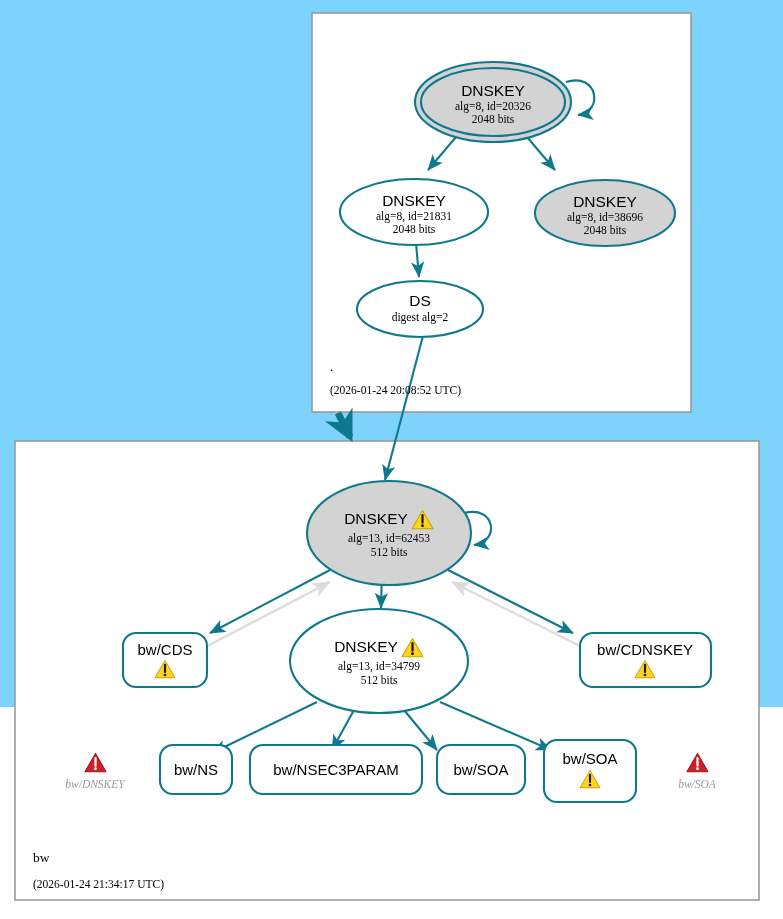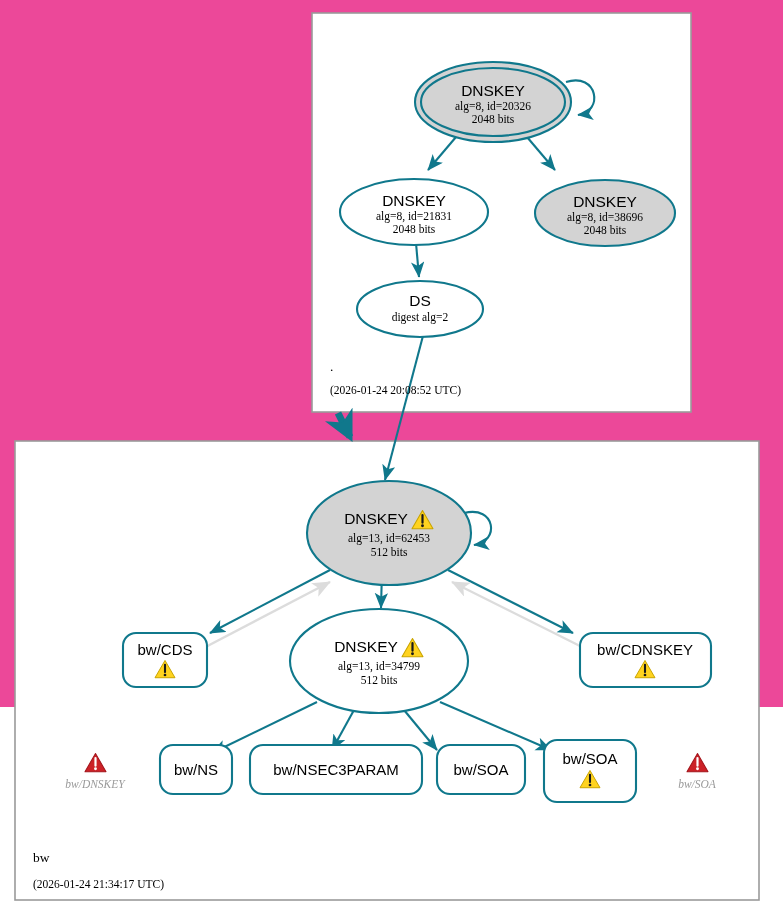--- a/index.html
+++ b/index.html
@@ -10,21 +10,21 @@
   body {
     width: 783px;
     height: 919px;
     font-family: "Liberation Sans", sans-serif;
     overflow: hidden;
   }
   #canvas {
     position: relative;
     width: 783px;
     height: 707px;
-    background: #ec4899;
+    background: #7dd3fc;
   }
   svg#graph {
     position: absolute;
     left: 0;
     top: 0;
     width: 783px;
     height: 919px;
     display: block;
   }
   .zone-box {

